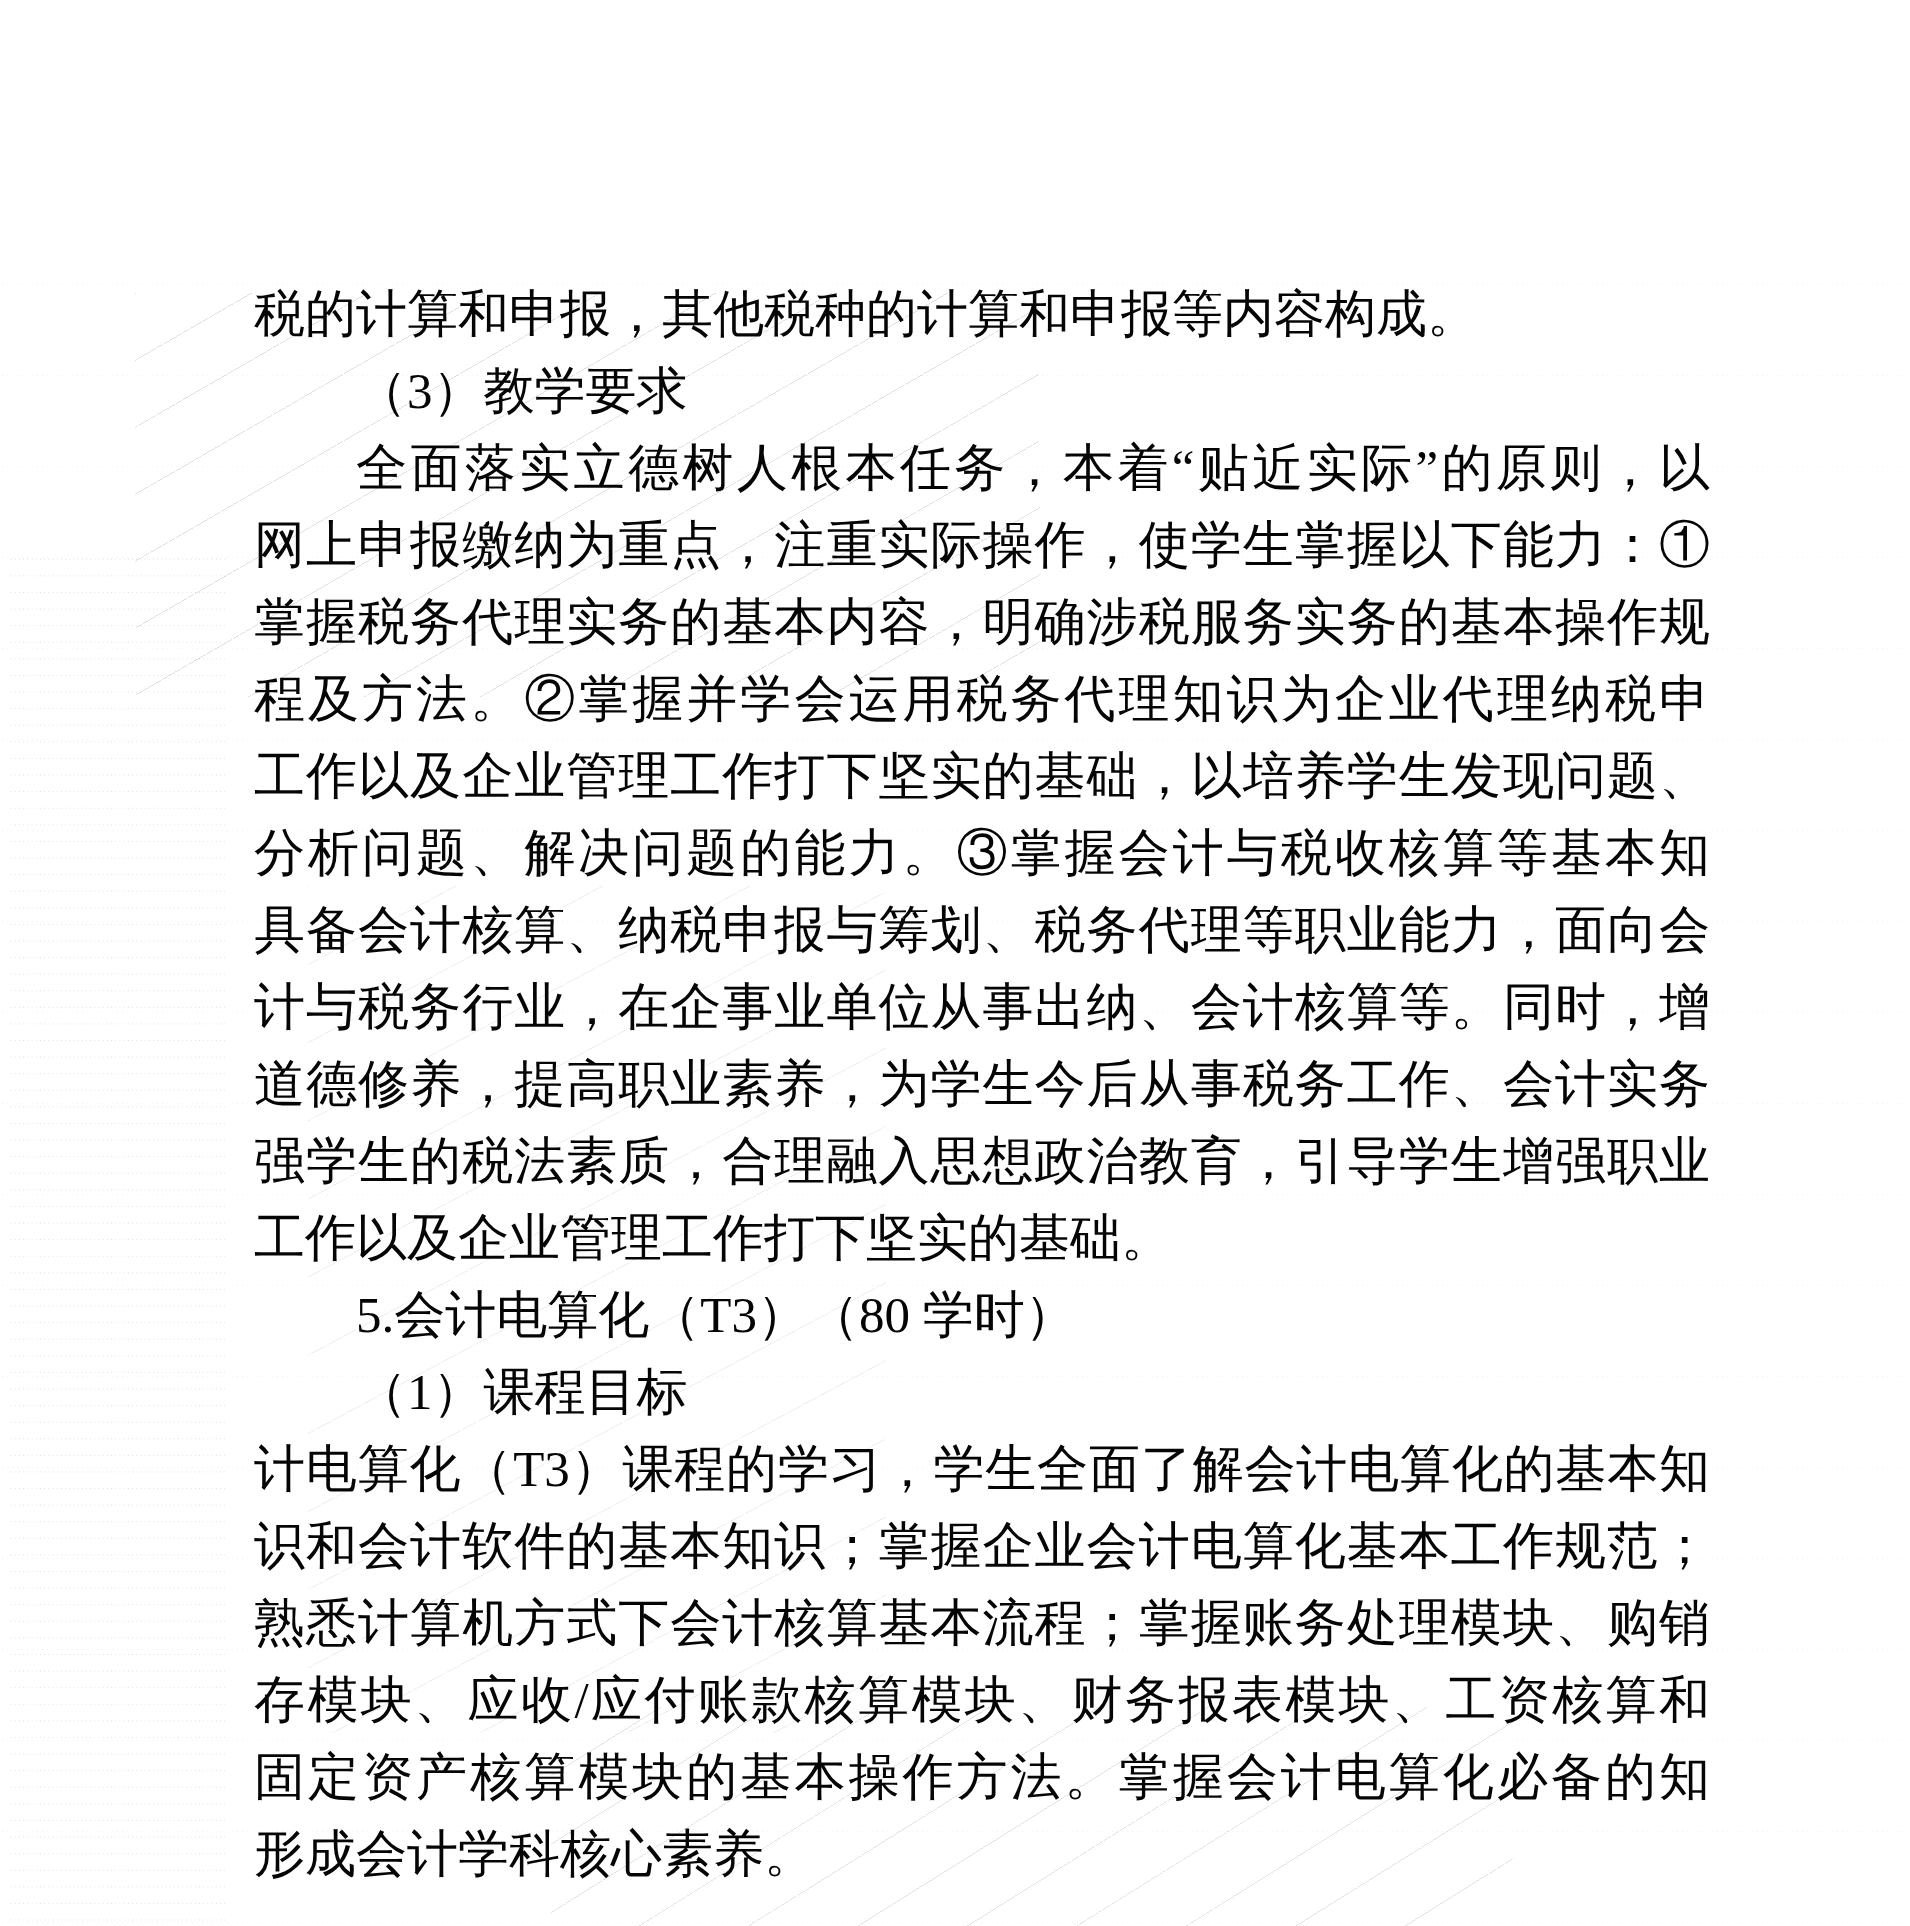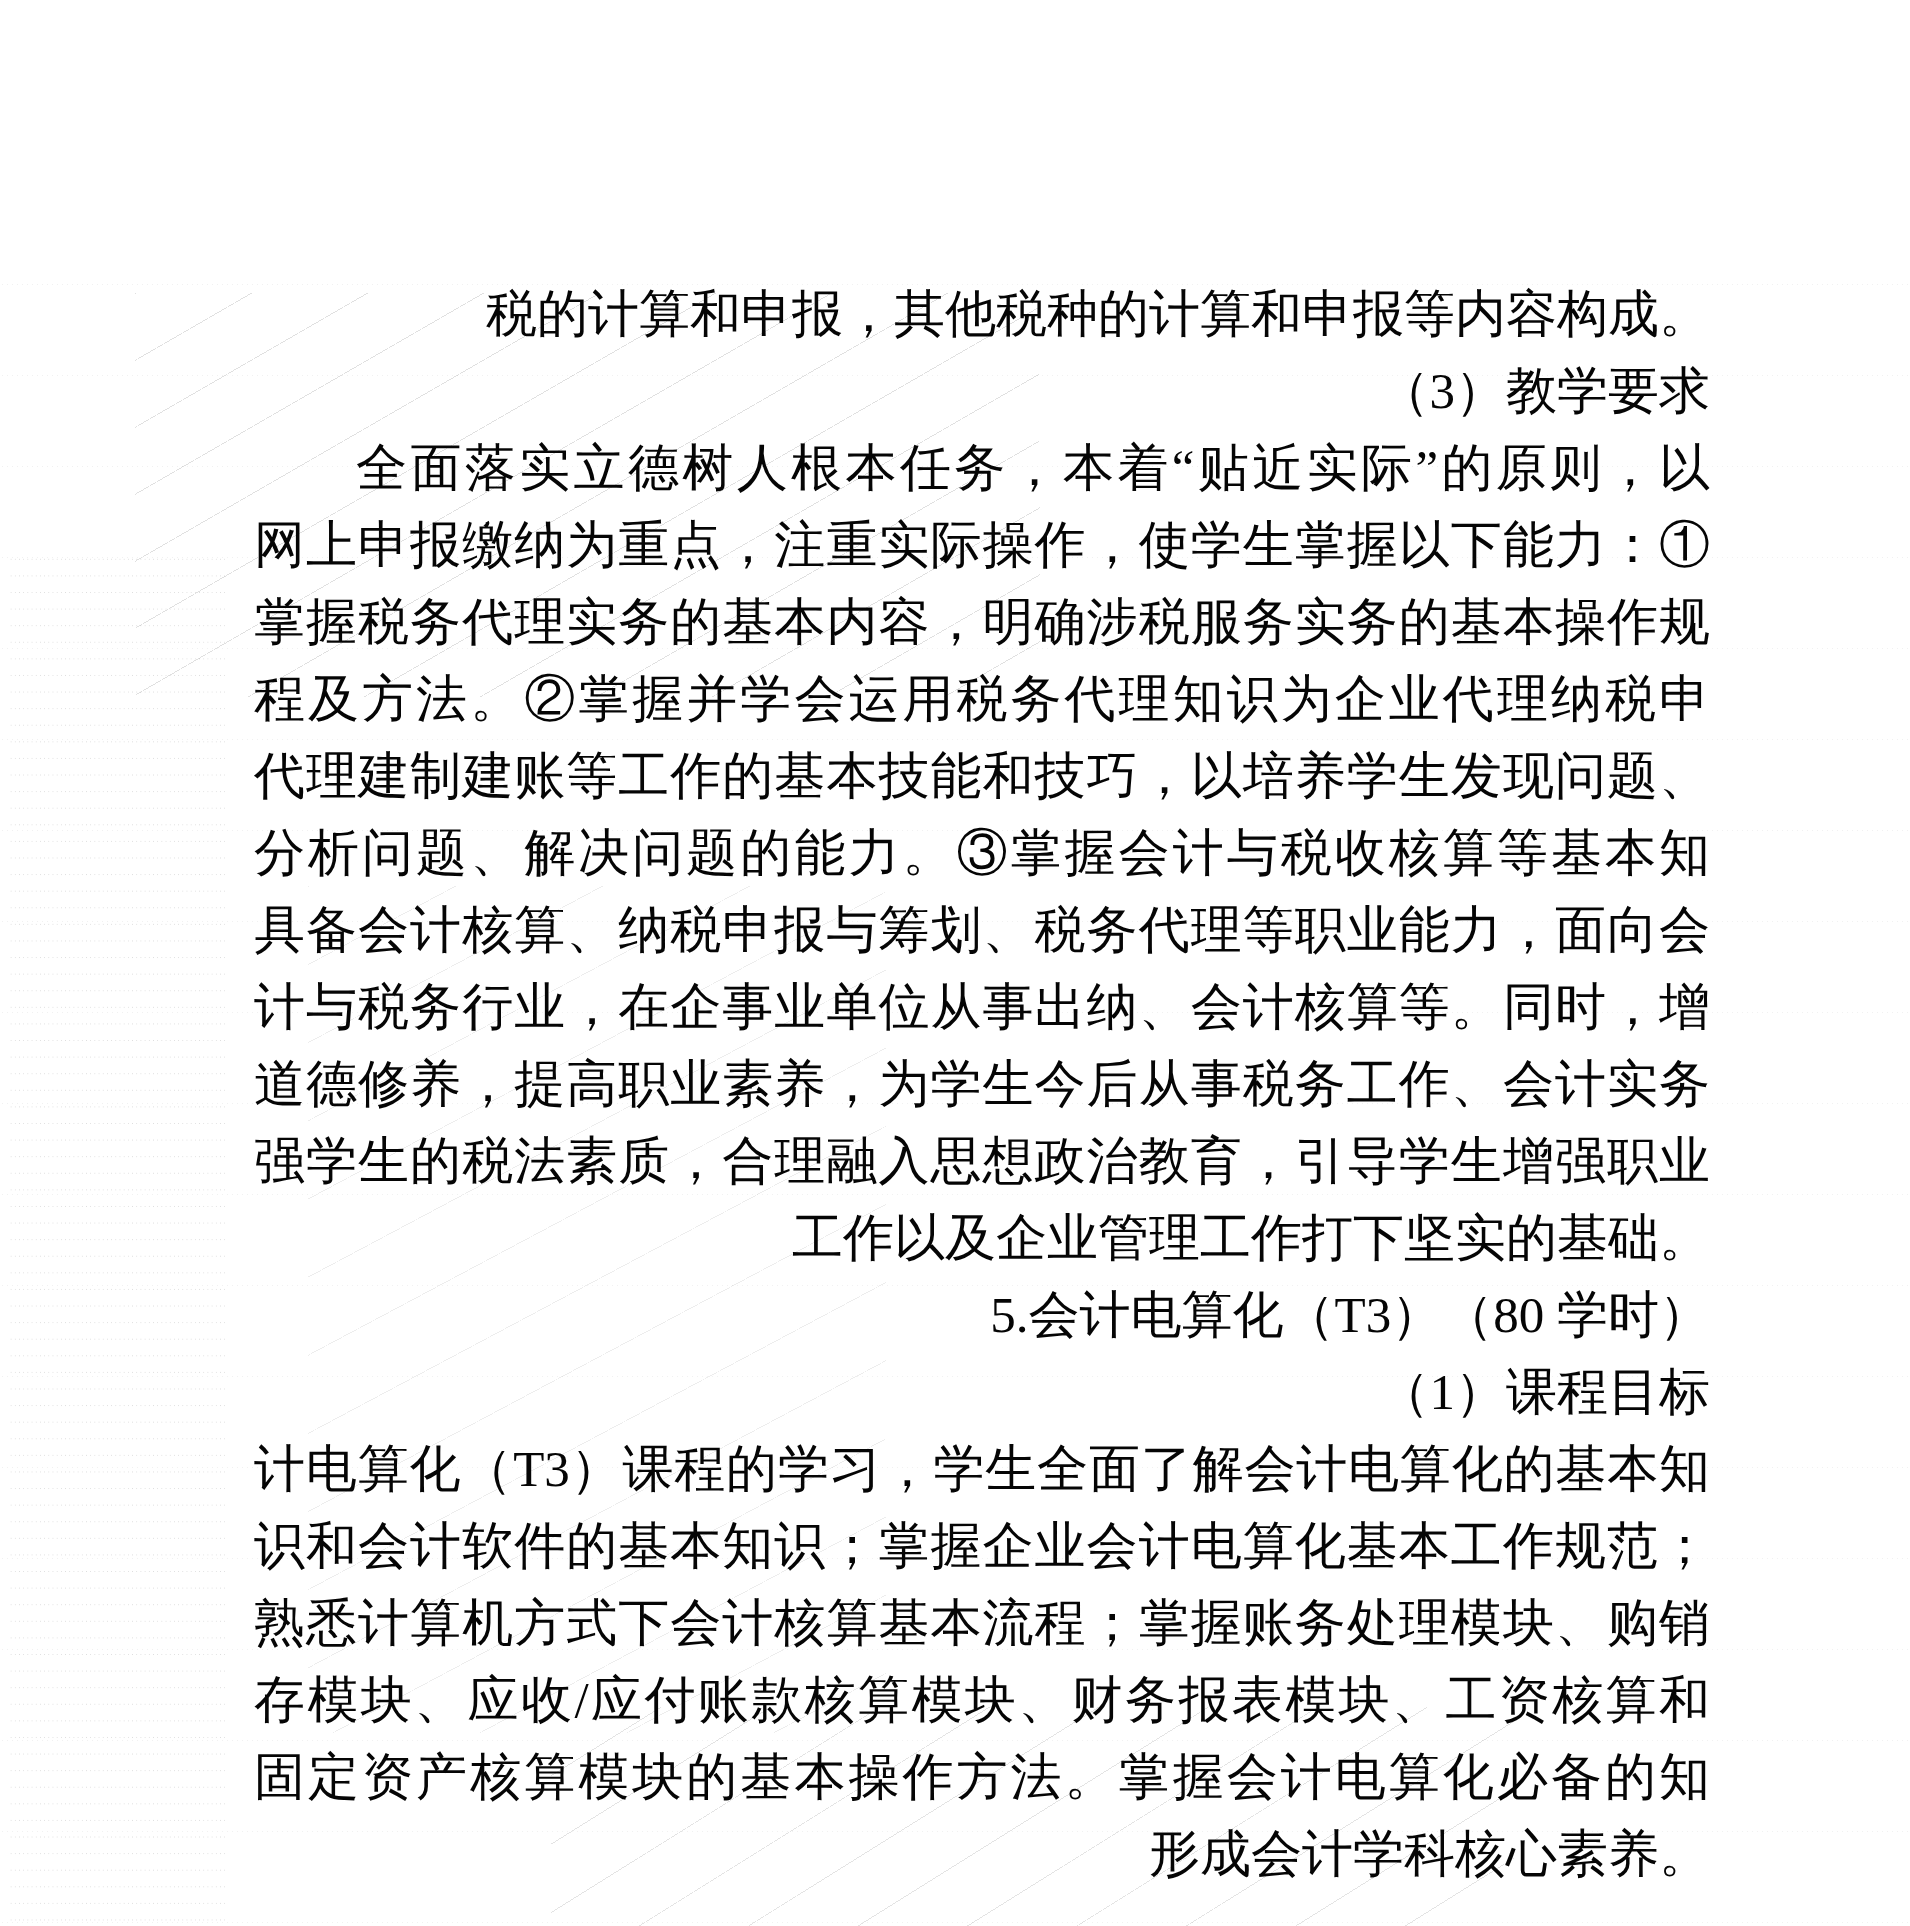--- a/index.html
+++ b/index.html
@@ -54,21 +54,21 @@
     top: 276px;
     width: 1456px;
     font-size: 51px;
     line-height: 77px;
   }
   .ln {
     margin: 0;
     padding: 0;
     height: 77px;
     overflow: hidden;
-    text-align: right;
+    text-align: left;
     white-space: nowrap;
   }
   .ln.j {
     white-space: normal;
     text-align: justify;
     text-align-last: justify;
   }
   .ln.ind {
     padding-left: 102px;
   }
@@ -91,21 +91,21 @@
   <div class="wm wm-diag-mid"></div>
   <div class="wm wm-diag-central"></div>
 
   <main class="content">
     <p class="ln">税的计算和申报，其他税种的计算和申报等内容构成。</p>
     <p class="ln ind">（3）教学要求</p>
     <p class="ln ind j">全面落实立德树人根本任务，本着“贴近实际”的原则，以</p>
     <p class="ln j">网上申报缴纳为重点，注重实际操作，使学生掌握以下能力：①</p>
     <p class="ln j">掌握税务代理实务的基本内容，明确涉税服务实务的基本操作规</p>
     <p class="ln j">程及方法。②掌握并学会运用税务代理知识为企业代理纳税申报、</p>
-    <p class="ln j">代理建制建账等工作的基本技能和技巧，以培养学生发现问题、</p>
+    <p class="ln j">工作以及企业管理工作打下坚实的基础，以培养学生发现问题、</p>
     <p class="ln j">分析问题、解决问题的能力。③掌握会计与税收核算等基本知识，</p>
     <p class="ln j">具备会计核算、纳税申报与筹划、税务代理等职业能力，面向会</p>
     <p class="ln j">计与税务行业，在企事业单位从事出纳、会计核算等。同时，增</p>
     <p class="ln j">道德修养，提高职业素养，为学生今后从事税务工作、会计实务</p>
     <p class="ln j">强学生的税法素质，合理融入思想政治教育，引导学生增强职业</p>
     <p class="ln">工作以及企业管理工作打下坚实的基础。</p>
     <p class="ln ind b">5.会计电算化（T3）（80 学时）</p>
     <p class="ln ind">（1）课程目标</p>
     <p class="ln j">计电算化（T3）课程的学习，学生全面了解会计电算化的基本知</p>
     <p class="ln j">识和会计软件的基本知识；掌握企业会计电算化基本工作规范；</p>

